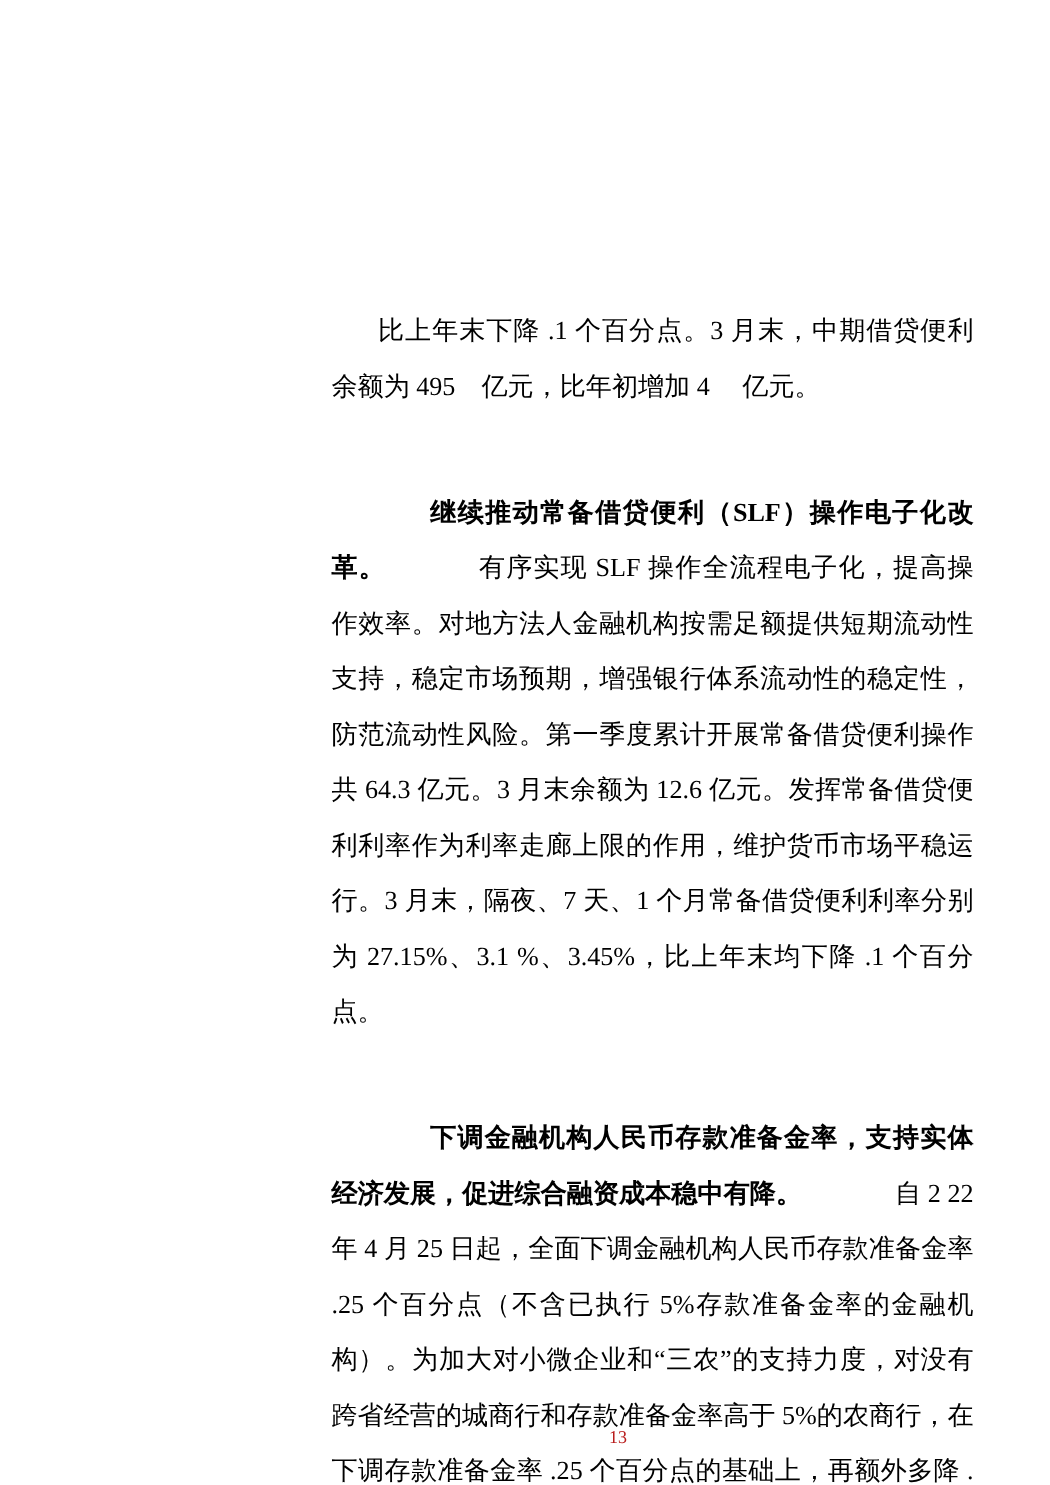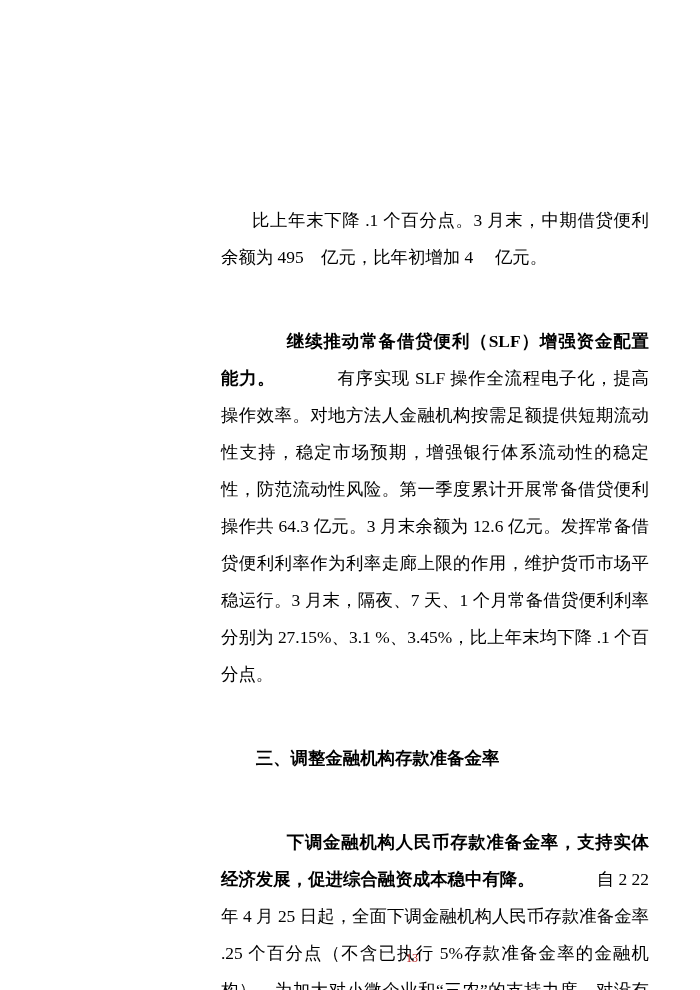--- a/index.html
+++ b/index.html
@@ -47,22 +47,21 @@
   }
 </style>
 </head>
 <body>
 
 <div class="page">
   <div class="content">
 
     <p class="para"><span>比上年末下降 .1 个百分点。3 月末，中期借贷便利余额为 495　亿元，比年初增加 4　 亿元。</span></p>
 
-    <p class="para indent"><span class="lead">继续推动常备借贷便利（SLF）增强资金配置能力。</span><span>有序实现 SLF 操作全流程电子化，提高操作效率。对地方法人金融机构按需足额提供短期流动性支持，稳定市场预期，增强银行体系流动性的稳定性，防范流动性风险。第一季度累计开展常备借贷便利操作共 64.3 亿元。3 月末余额为 12.6 亿元。发挥常备借贷便利利率作为利率走廊上限的作用，维护货币市场平稳运行。3 月末，隔夜、7 天、1 个月常备借贷便利利率分别为 27.15%、3.1 %、3.45%，比上年末均下降 .1 个百分点。</span></p>
+    <p class="para indent"><span class="lead">继续推动常备借贷便利（SLF）操作电子化改革。</span><span>有序实现 SLF 操作全流程电子化，提高操作效率。对地方法人金融机构按需足额提供短期流动性支持，稳定市场预期，增强银行体系流动性的稳定性，防范流动性风险。第一季度累计开展常备借贷便利操作共 64.3 亿元。3 月末余额为 12.6 亿元。发挥常备借贷便利利率作为利率走廊上限的作用，维护货币市场平稳运行。3 月末，隔夜、7 天、1 个月常备借贷便利利率分别为 27.15%、3.1 %、3.45%，比上年末均下降 .1 个百分点。</span></p>
 
-    <h3 class="heading">三、调整金融机构存款准备金率</h3>
 
     <p class="para indent"><span class="lead">下调金融机构人民币存款准备金率，支持实体经济发展，促进综合融资成本稳中有降。</span><span>自 2 22 年 4 月 25 日起，全面下调金融机构人民币存款准备金率 .25 个百分点（不含已执行 5%存款准备金率的金融机构）。为加大对小微企业和“三农”的支持力度，对没有跨省经营的城商行和存款准备金率高于 5%的农商行，在下调存款准备金率 .25 个百分点的基础上，再额外多降 .25 个百分点。此次降准释放长期资金约 53　 亿元，降准后金融机构加权平均存款准备金率为 8.1%。此次降准的目的，一是优化金融机构资金结构，增加金融机构长期稳定资金来源，增强资金配置能力，加大对实体经济的支持力度。二是引导金融机构积极运用降准资金支持受疫情严重影响行业和中小微企业。三是此次降准降低金融机构资金成本每年约 65 亿元，通</span></p>
 
   </div>
 
   <div class="page-number">13</div>
 </div>
 
 </body></html>

